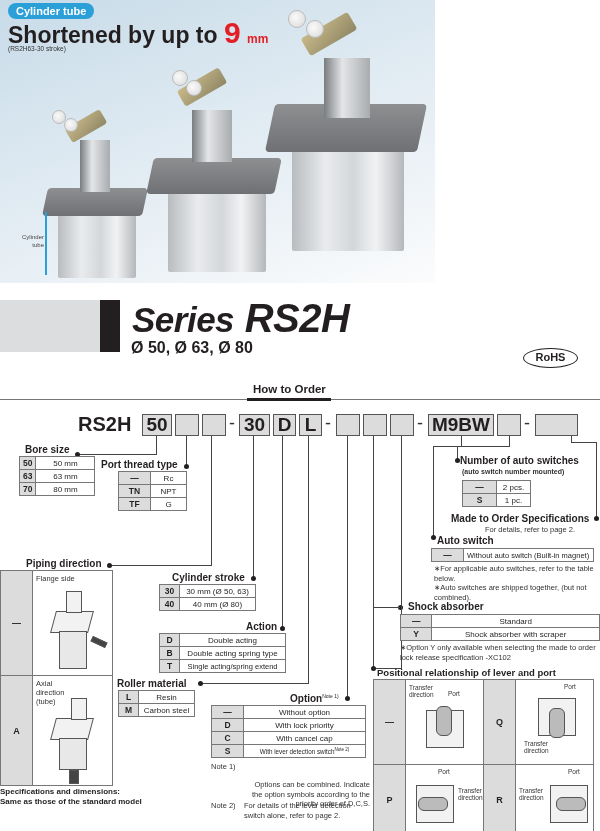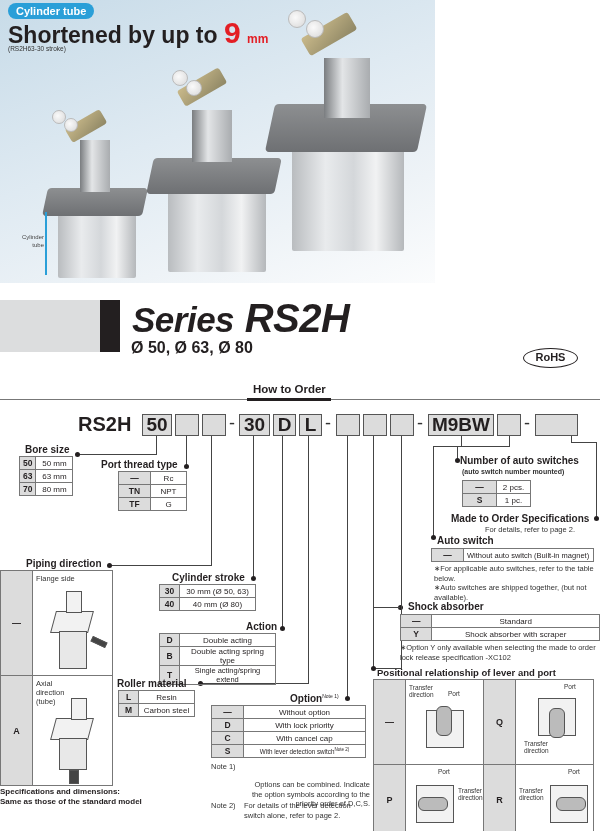--- a/index.html
+++ b/index.html
@@ -174,21 +174,21 @@
 <div class="vline" style="left:571px;top:436px;height:6px;"></div>
 <div class="hline" style="left:571px;top:442px;width:25px;"></div>
 <div class="vline" style="left:596px;top:442px;height:77px;"></div>
 <div class="dot" style="left:594px;top:516px;"></div>
 
 <div class="ttl" style="left:25px;top:444px;">Bore size</div>
 <table class="tbl" style="left:19px;top:456px;">
   <tbody>
       <tr>
         <td class="k">50</td>
-        <td style="width:37px;">50 mm</td>
+        <td style="width:59px;">50 mm</td>
       </tr>
   <tr>
         <td class="k">63</td>
         <td>63 mm</td>
       </tr>
   <tr>
         <td class="k">70</td>
         <td>80 mm</td>
       </tr>
 </tbody>
@@ -250,21 +250,21 @@
         <td>40 mm (Ø 80)</td>
       </tr>
 </tbody>
   </table>
 
 <div class="ttl" style="left:246px;top:621px;">Action</div>
 <table class="tbl" style="left:159px;top:633px;">
   <tbody>
       <tr>
         <td class="k" style="width:20px;">D</td>
-        <td style="width:96px;">Double acting</td>
+        <td style="width:106px;">Double acting</td>
       </tr>
   <tr>
         <td class="k">B</td>
         <td>Double acting spring type</td>
       </tr>
   <tr>
         <td class="k">T</td>
         <td style="font-size:7.5px;">Single acting/spring extend</td>
       </tr>
 </tbody>
@@ -333,21 +333,21 @@
 <div class="ttl" style="left:437px;top:535px;">Auto switch</div>
 <table class="tbl" style="left:431px;top:548px;">
   <tbody>
       <tr>
         <td class="k" style="width:32px;">—</td>
         <td style="width:130px;font-size:7.5px;text-align:left;">Without auto switch (Built-in magnet)</td>
       </tr>
 </tbody>
   </table>
 <div class="note" style="left:434px;top:564px;width:164px;">∗For applicable auto switches, refer to the table below.</div>
-<div class="note" style="left:434px;top:583px;width:164px;">∗Auto switches are shipped together, (but not available).</div>
+<div class="note" style="left:434px;top:583px;width:164px;">∗Auto switches are shipped together, (but not combined).</div>
 
 <div class="ttl" style="left:408px;top:601px;">Shock absorber</div>
 <table class="tbl" style="left:400px;top:614px;">
   <tbody>
       <tr>
         <td class="k" style="width:32px;">—</td>
         <td style="width:173px;">Standard</td>
       </tr>
   <tr>
         <td class="k">Y</td>

